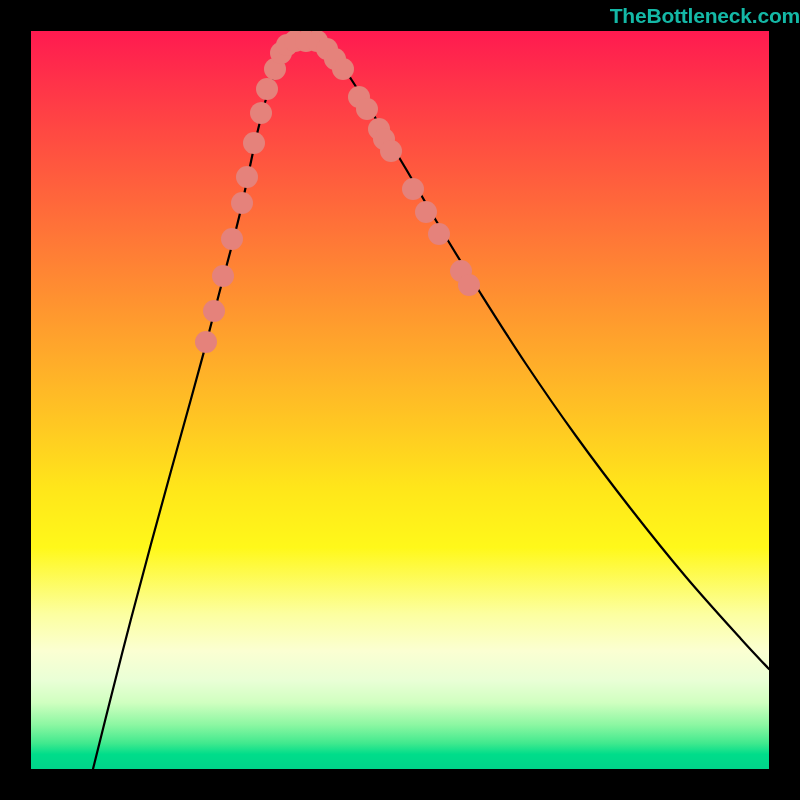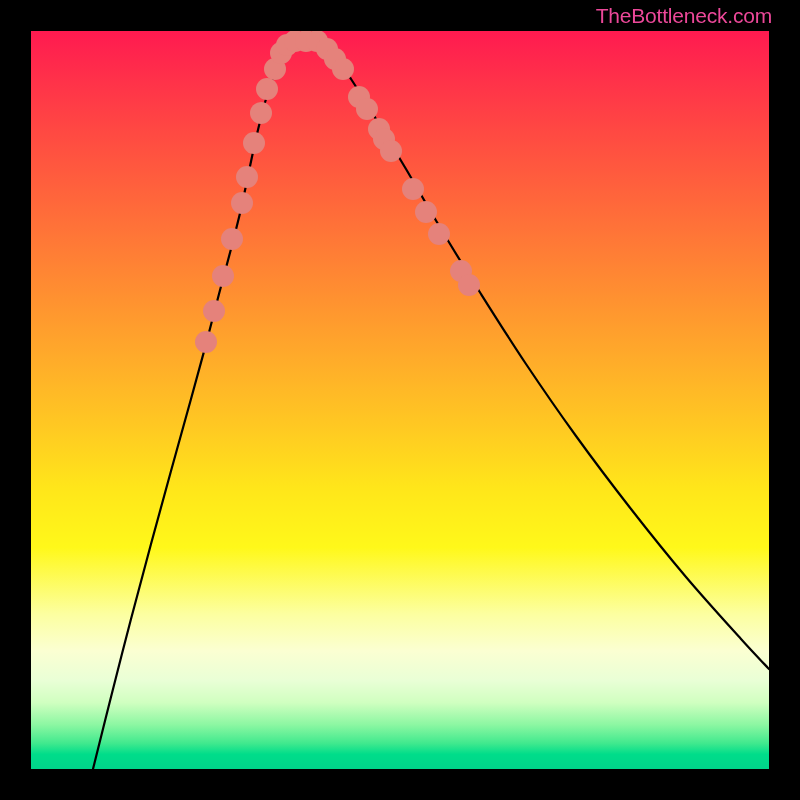--- a/index.html
+++ b/index.html
@@ -47,24 +47,24 @@
       #d0ffc0 91%,
       #8cf7a2 94%,
       #41e98e 96.5%,
       #00dd8a 98%,
       #00d48a 100%
     );
   }
   .attribution {
     position: absolute;
     top: 4px;
-    right: 28px;
-    color: #ec4899;
+    right: 0;
+    color: #14b8a6;
     font-size: 21px;
-    font-weight: 400;
+    font-weight: 700;
     letter-spacing: -0.2px;
   }
   svg.curve {
     position: absolute;
     inset: 0;
   }
 </style>
 </head>
 <body>
 

